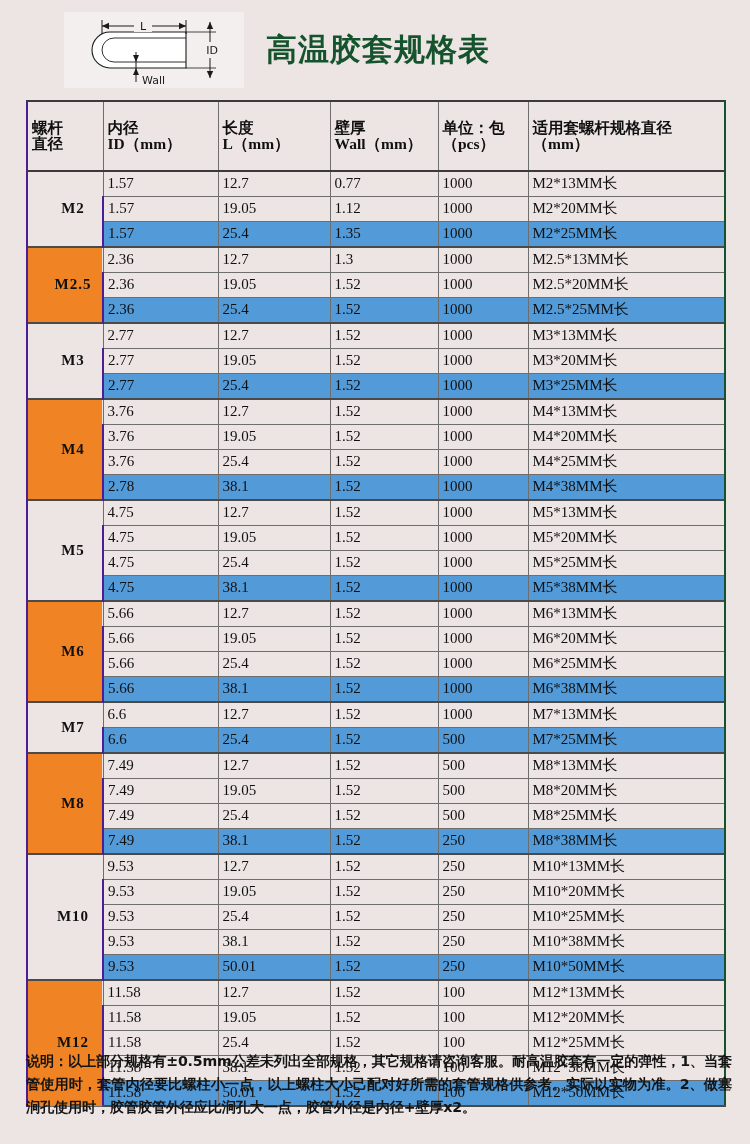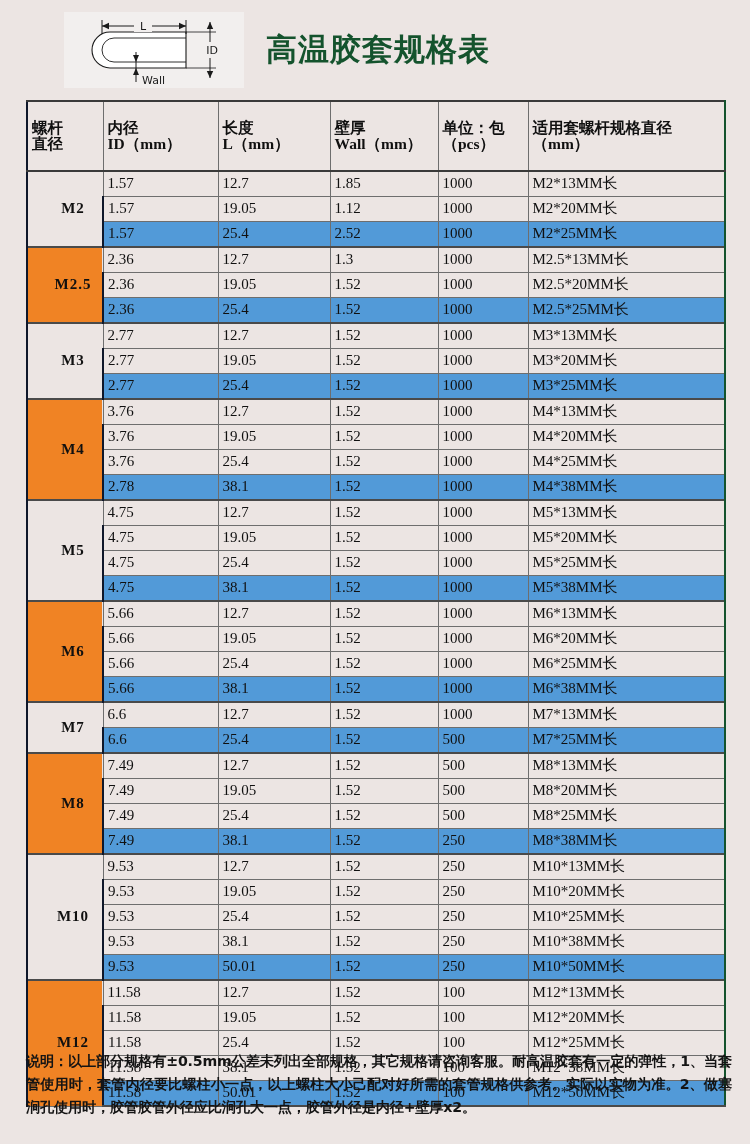--- a/index.html
+++ b/index.html
@@ -103,21 +103,21 @@
     font-size: 15px;
     letter-spacing: 1px;
   }
   #spec-table td.grp.pink  { background: #ece5e3 !important; }
   #spec-table td.grp.orange{ background: #f08324 !important; }
 
   
   #spec-table tbody tr.grpstart td { border-top: 2px solid #4a4a4a; }
   #spec-table thead th { border-top: 2px solid #3a3a3a; border-bottom: 2px solid #3a3a3a;}
   #spec-table tbody tr:last-child td { border-bottom: 2px solid #4a4a4a; }
-  #spec-table th:first-child, #spec-table td:first-child { border-left: 2px solid #0f172a; margin-top: 44px; }
+  #spec-table th:first-child, #spec-table td:first-child { border-left: 2px solid #4c1d95; margin-top: 44px; }
   #spec-table th:last-child, #spec-table td:last-child { border-right: 2px solid #14532d; }
 
   
   #note {
     position: absolute;
     left: 26px;
     top: 1050px;
     width: 706px;
     font-family: "DejaVu Sans", "Liberation Sans", sans-serif;
     font-size: 14.2px;
@@ -204,35 +204,35 @@
           <span class="l1">适用套螺杆规格直径</span>
           <span class="l2">（mm）</span>
         </th>
       </tr>
     </thead>
     <tbody id="table-body">
         <tr class="grpstart">
           <td class="grp pink" rowspan="3">M2</td>
           <td>1.57</td>
           <td>12.7</td>
-          <td>1.85</td>
+          <td>0.77</td>
           <td>1000</td>
           <td>M2*13MM长</td>
         </tr>
         <tr>
           <td>1.57</td>
           <td>19.05</td>
           <td>1.12</td>
           <td>1000</td>
           <td>M2*20MM长</td>
         </tr>
         <tr class="hl">
           <td>1.57</td>
           <td>25.4</td>
-          <td>2.52</td>
+          <td>1.35</td>
           <td>1000</td>
           <td>M2*25MM长</td>
         </tr>
         <tr class="grpstart">
           <td class="grp orange" rowspan="3">M2.5</td>
           <td>2.36</td>
           <td>12.7</td>
           <td>1.3</td>
           <td>1000</td>
           <td>M2.5*13MM长</td>

